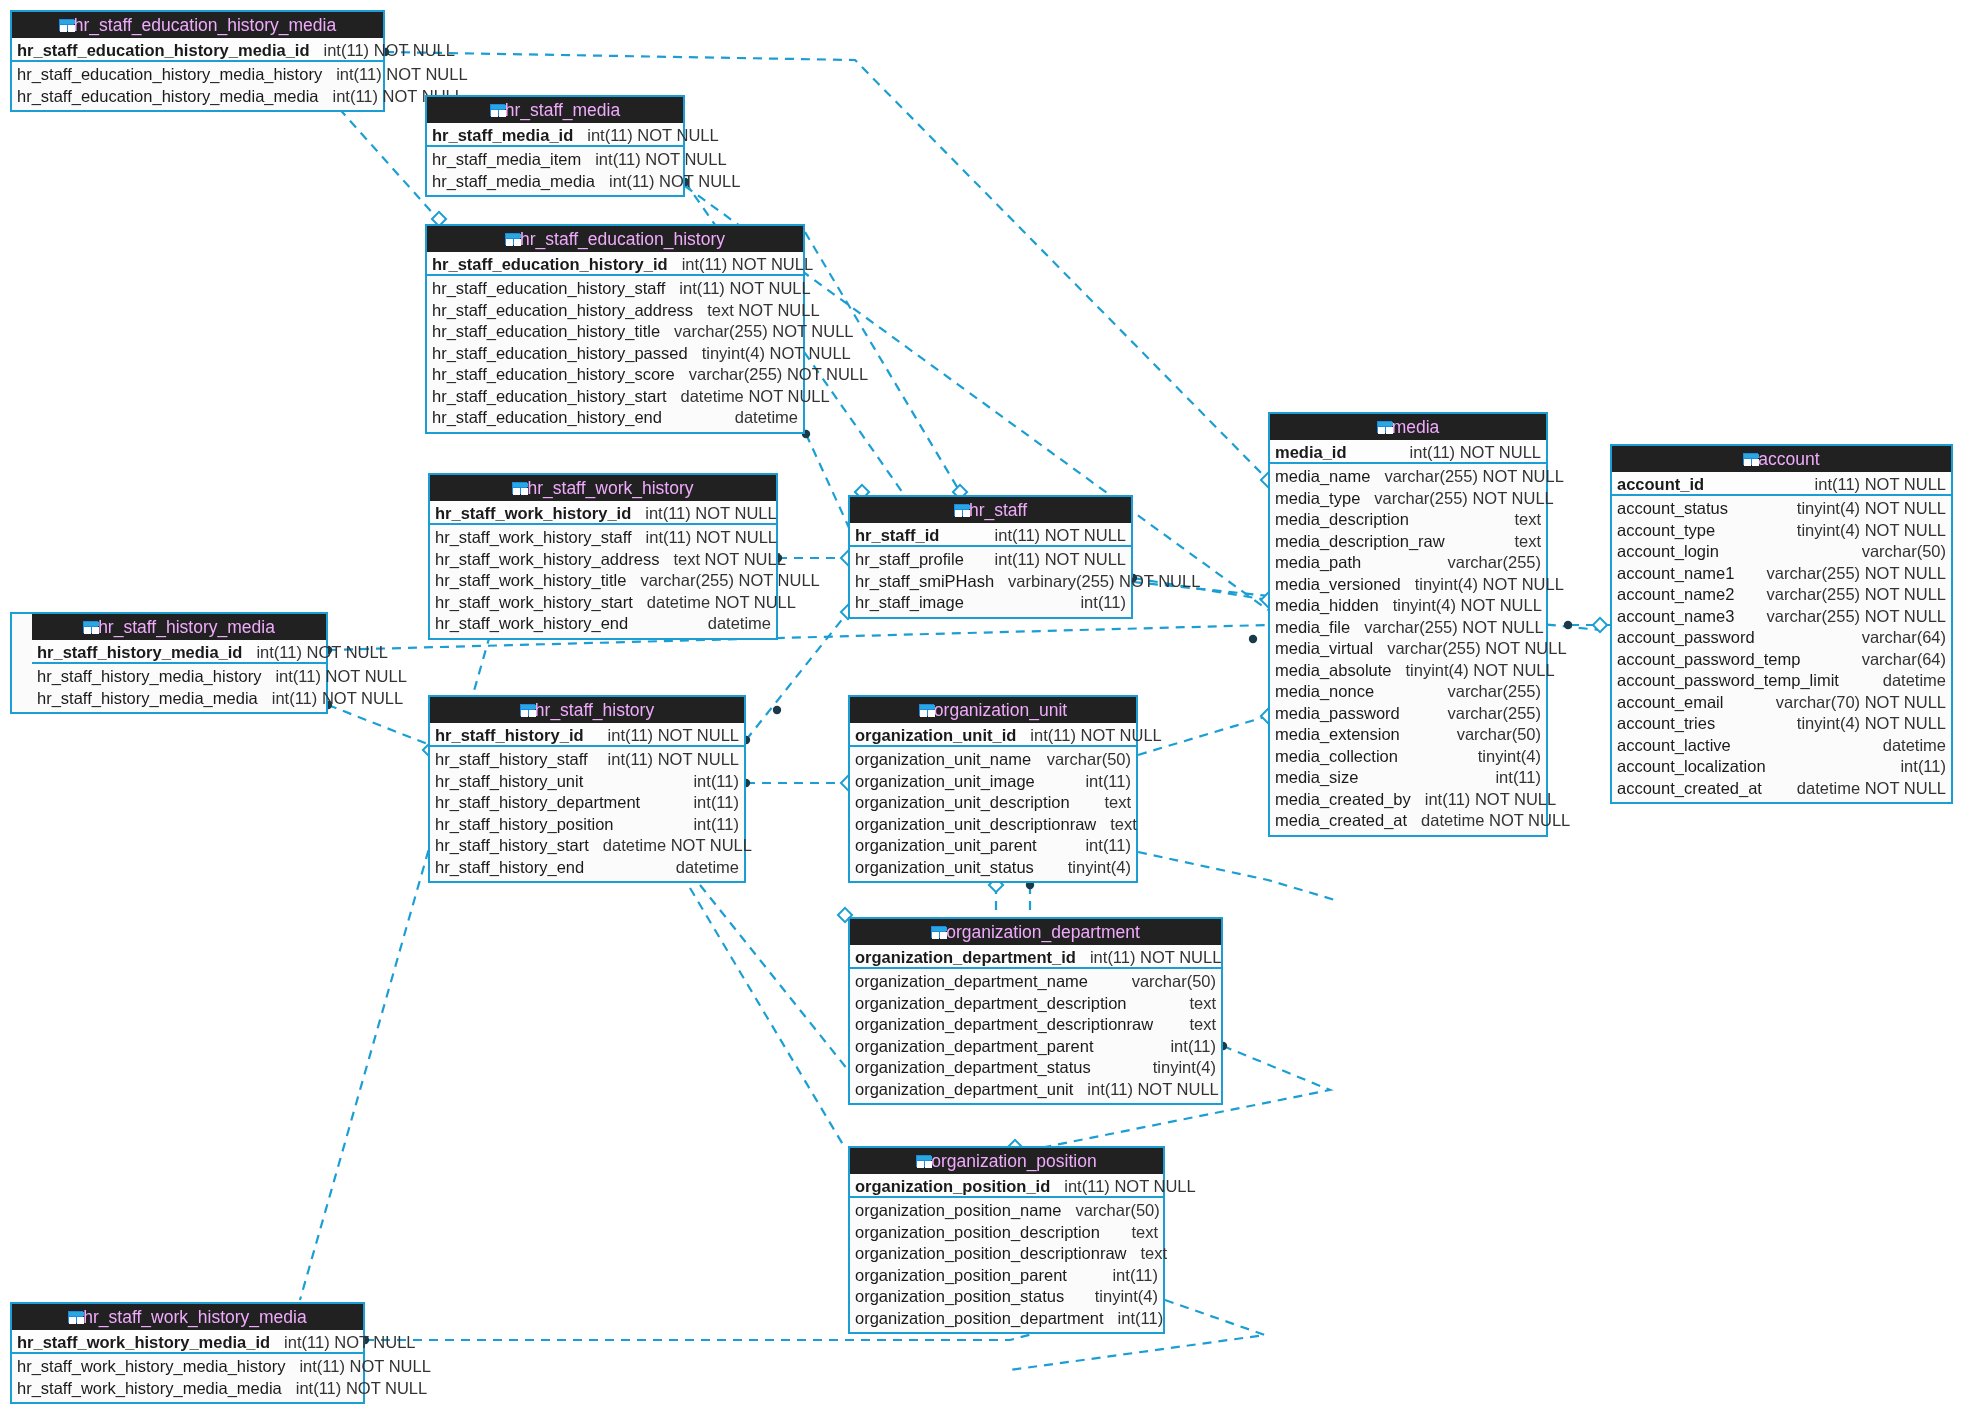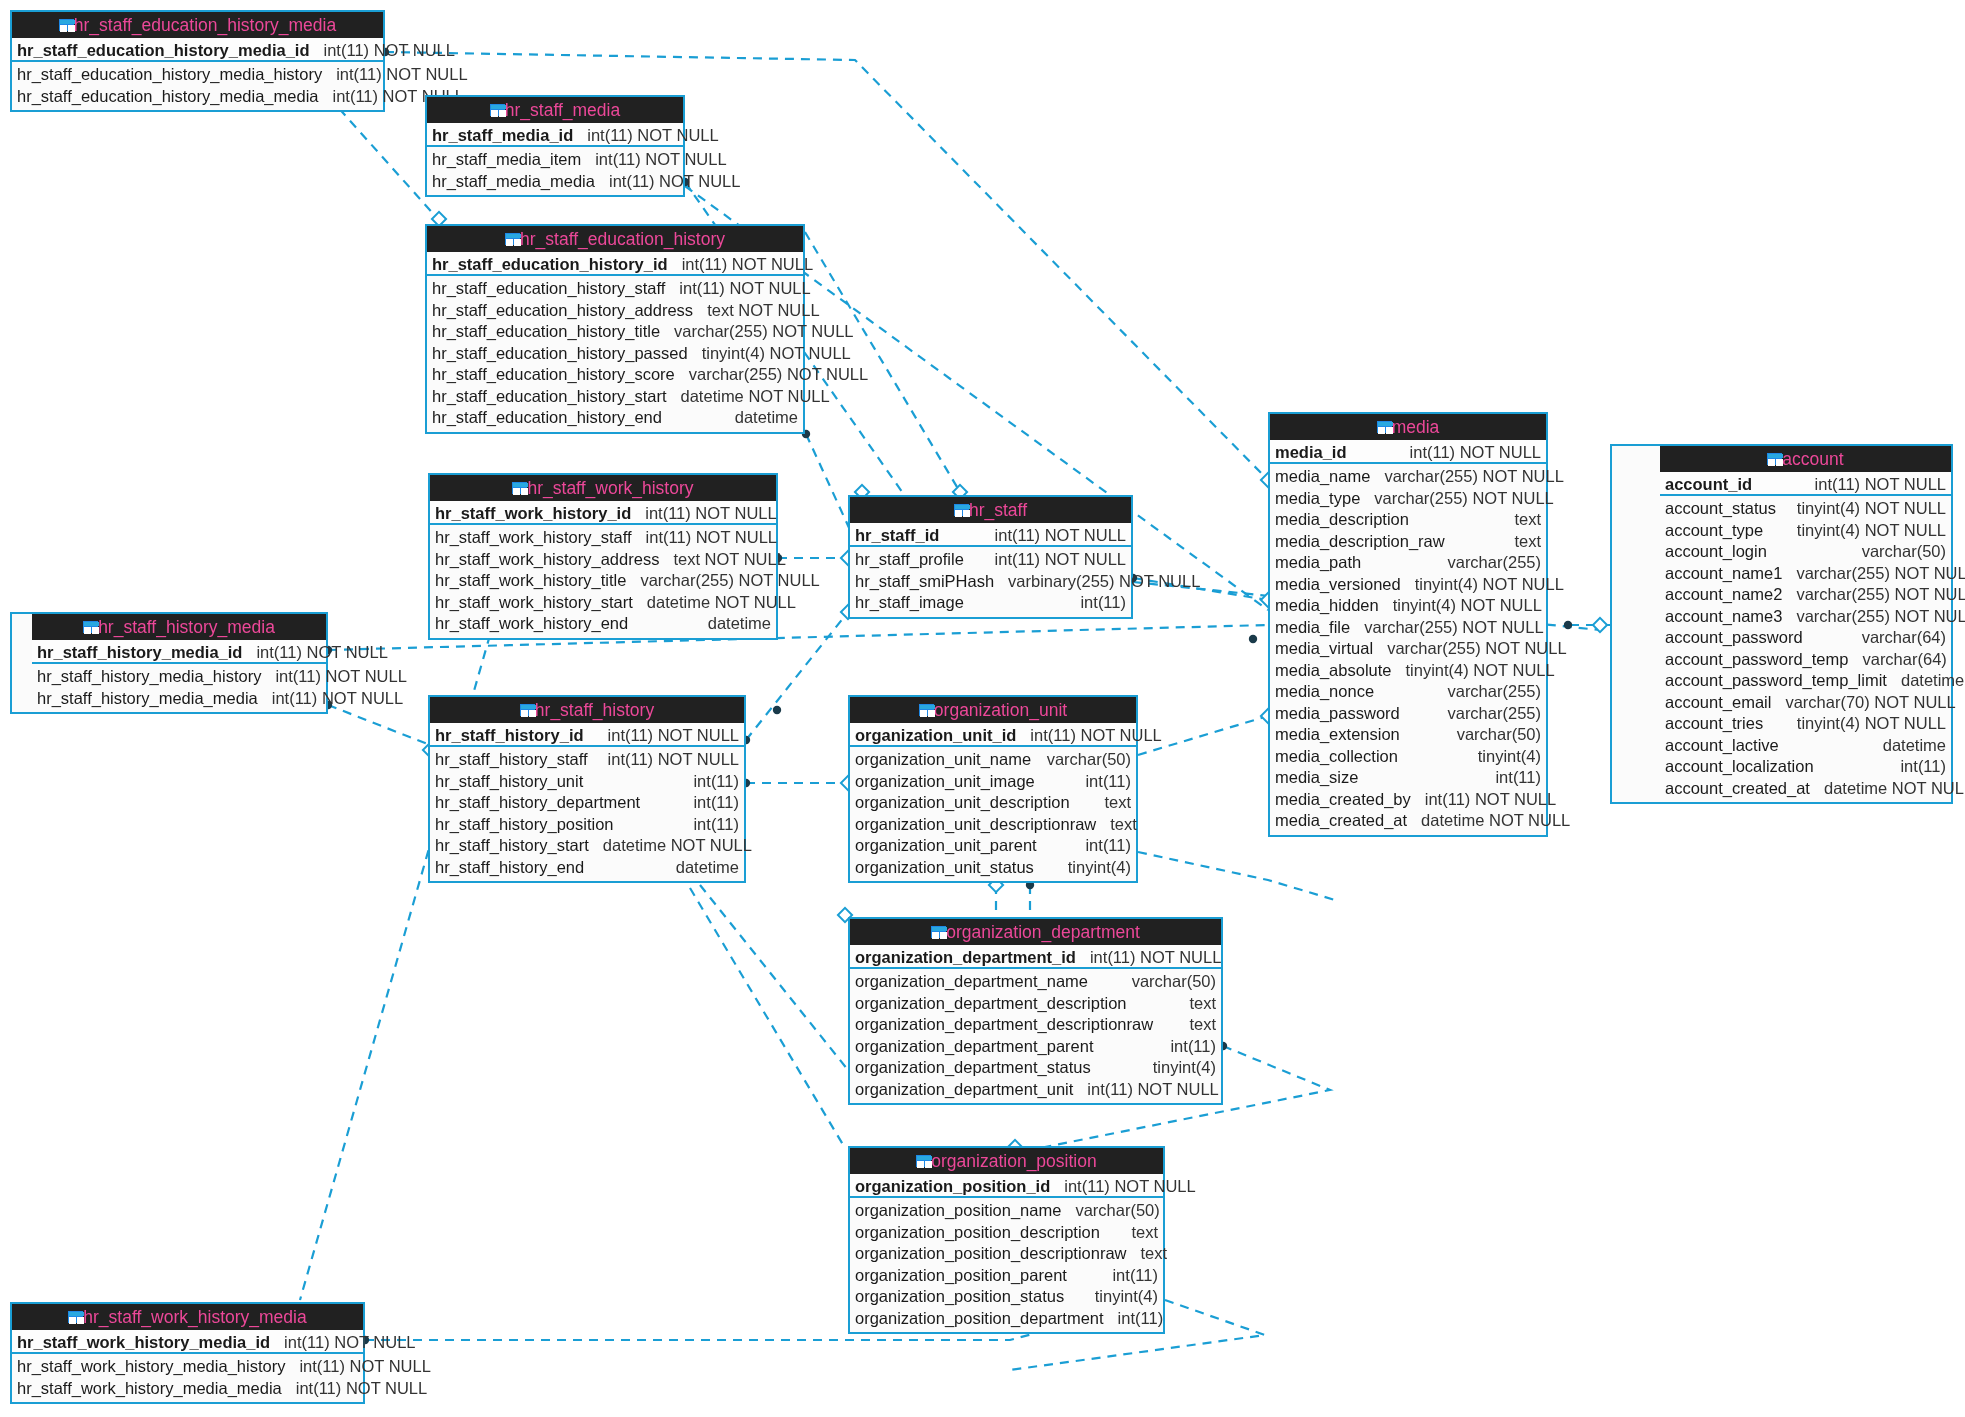--- a/index.html
+++ b/index.html
@@ -24,21 +24,21 @@
   }
   .entity {
     position: absolute;
     z-index: 5;
     background: #fbfbfb;
     border: 2px solid #1a9ed4;
     box-shadow: 0 0 0 0 rgba(0,0,0,0);
   }
   .entity-title {
     background: #212121;
-    color: #ec4899;
+    color: #f0abfc;
     font-size: 17.5px;
     line-height: 26px;
     height: 26px;
     text-align: center;
     white-space: nowrap;
     padding: 0 6px;
     display: flex;
     align-items: center;
     justify-content: center;
     gap: 0;
@@ -519,21 +519,21 @@
           <div class="attr">
             <span class="nm">media_created_by</span>
             <span class="ty">int(11) NOT NULL</span>
           </div>
           <div class="attr">
             <span class="nm">media_created_at</span>
             <span class="ty">datetime NOT NULL</span>
           </div>
         </div>
       </div>
-      <div class="entity" style="left: 1610px; top: 444px; width: 343px; padding-left: 48px;">
+      <div class="entity" style="left: 1610px; top: 444px; width: 343px;">
         <div class="entity-title">
           <span class="tbl-icon">
             <i class="top"></i>
             <i class="bl"></i>
             <i class="br"></i>
           </span>
           <span>account</span>
         </div>
         <div class="attr pk pk-row">
           <span class="nm">account_id</span>

